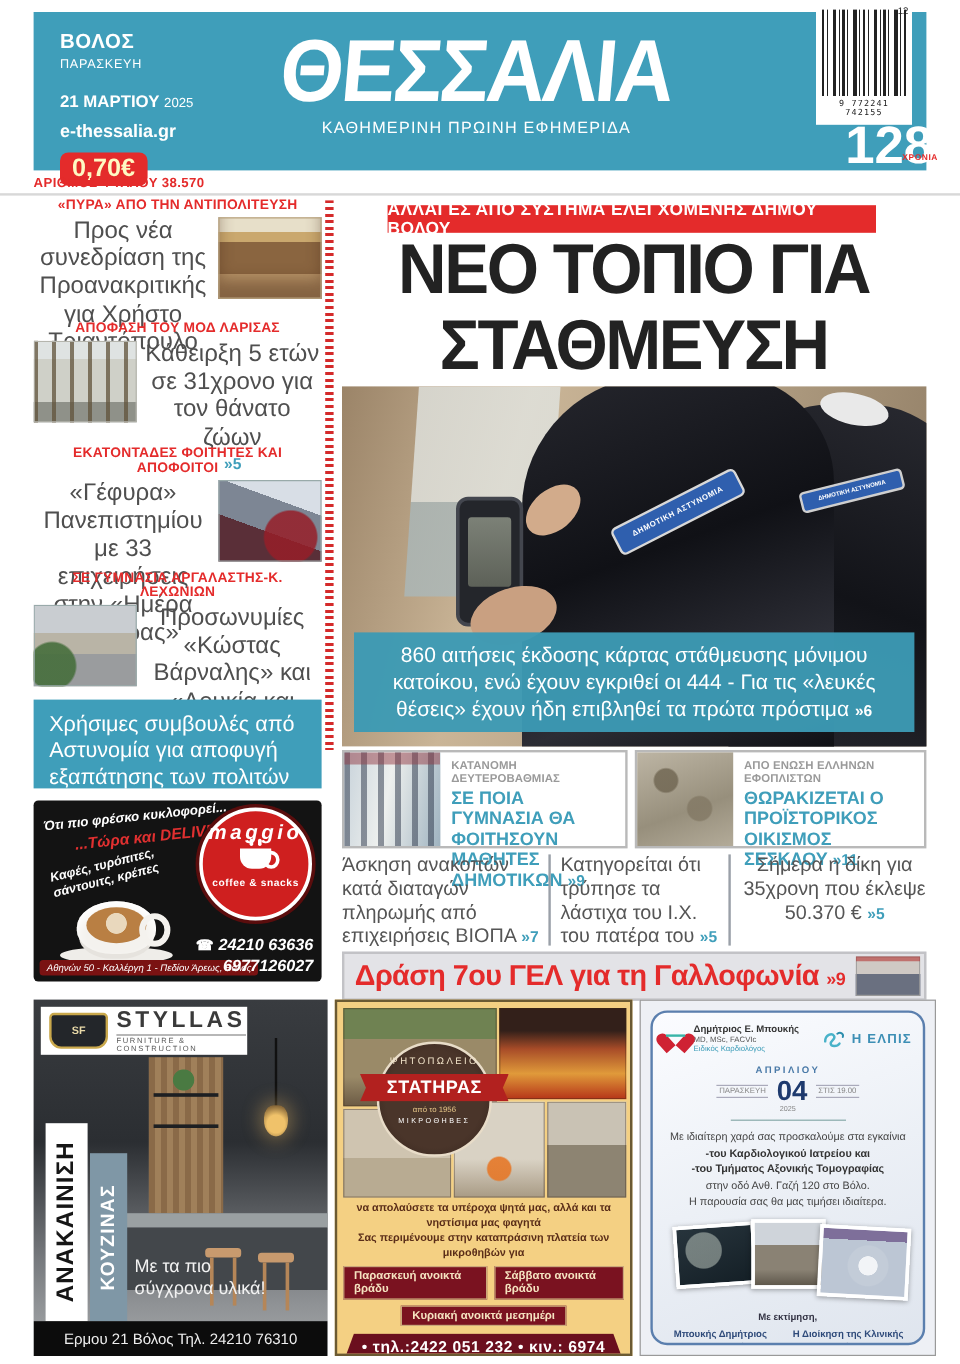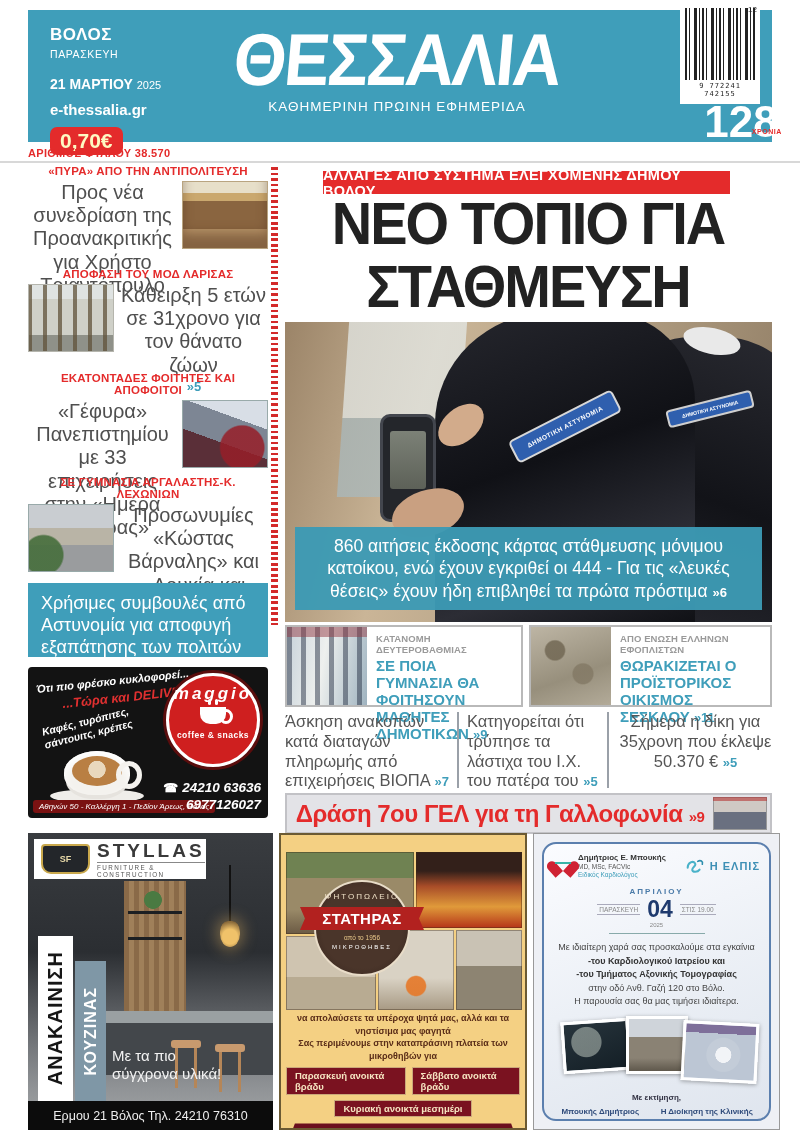--- a/index.html
+++ b/index.html
@@ -182,21 +182,21 @@
   .st-vert1 span { writing-mode:vertical-rl; transform:rotate(180deg); color:#161616; font-size:20px; font-weight:bold; letter-spacing:1px; }
   .st-vert2 { position:absolute; left:47px; top:128px; width:31px; height:140px; background:#7f97a6;
     display:flex; align-items:center; justify-content:center; }
   .st-vert2 span { writing-mode:vertical-rl; transform:rotate(180deg); color:#fff; font-size:16px; font-weight:bold; letter-spacing:1px; }
   .st-slogan { position:absolute; left:84px; bottom:46px; width:132px; color:#f2f2f2; font-size:15px; line-height:1.25; }
   .st-footer { position:absolute; left:0; right:0; bottom:0; height:29px; background:#0c0c0c; color:#eee;
     display:flex; align-items:center; justify-content:center; font-size:12.5px; }
 
   
   .statiras { left:279px; top:833px; width:248px; height:297px; background:#f4d083; border:2px solid #6b5a33; padding:5px; overflow:hidden; }
-  .sa-collage { position:relative; height:155px;margin-top:12px; }
+  .sa-collage { position:relative; height:155px; }
   .sa-p { position:absolute; box-shadow:inset 0 0 0 1px rgba(60,40,20,.4); }
   .sa-p1 { left:0; top:0; width:128px; height:82px;
     background:linear-gradient(180deg,#6f8252 0 32%,#9a8a68 32% 70%,#6b5a44 100%); }
   .sa-p2 { left:130px; top:0; width:106px; height:76px;
     background:linear-gradient(180deg,#33201a 0 25%,#a84c28 45%,#e09a3a 72%,#b53418 100%); }
   .sa-p3 { left:0; top:84px; width:90px; height:74px;
     background:linear-gradient(180deg,#cfc4b0 0 55%,#b8ab92 55% 100%); }
   .sa-p4 { left:92px; top:78px; width:76px; height:80px;
     background:radial-gradient(circle at 50% 70%, rgba(230,120,40,.9) 0 14%, rgba(0,0,0,0) 16%),
     linear-gradient(180deg,#d9d2c4 0 60%,#a89a84 100%); }

